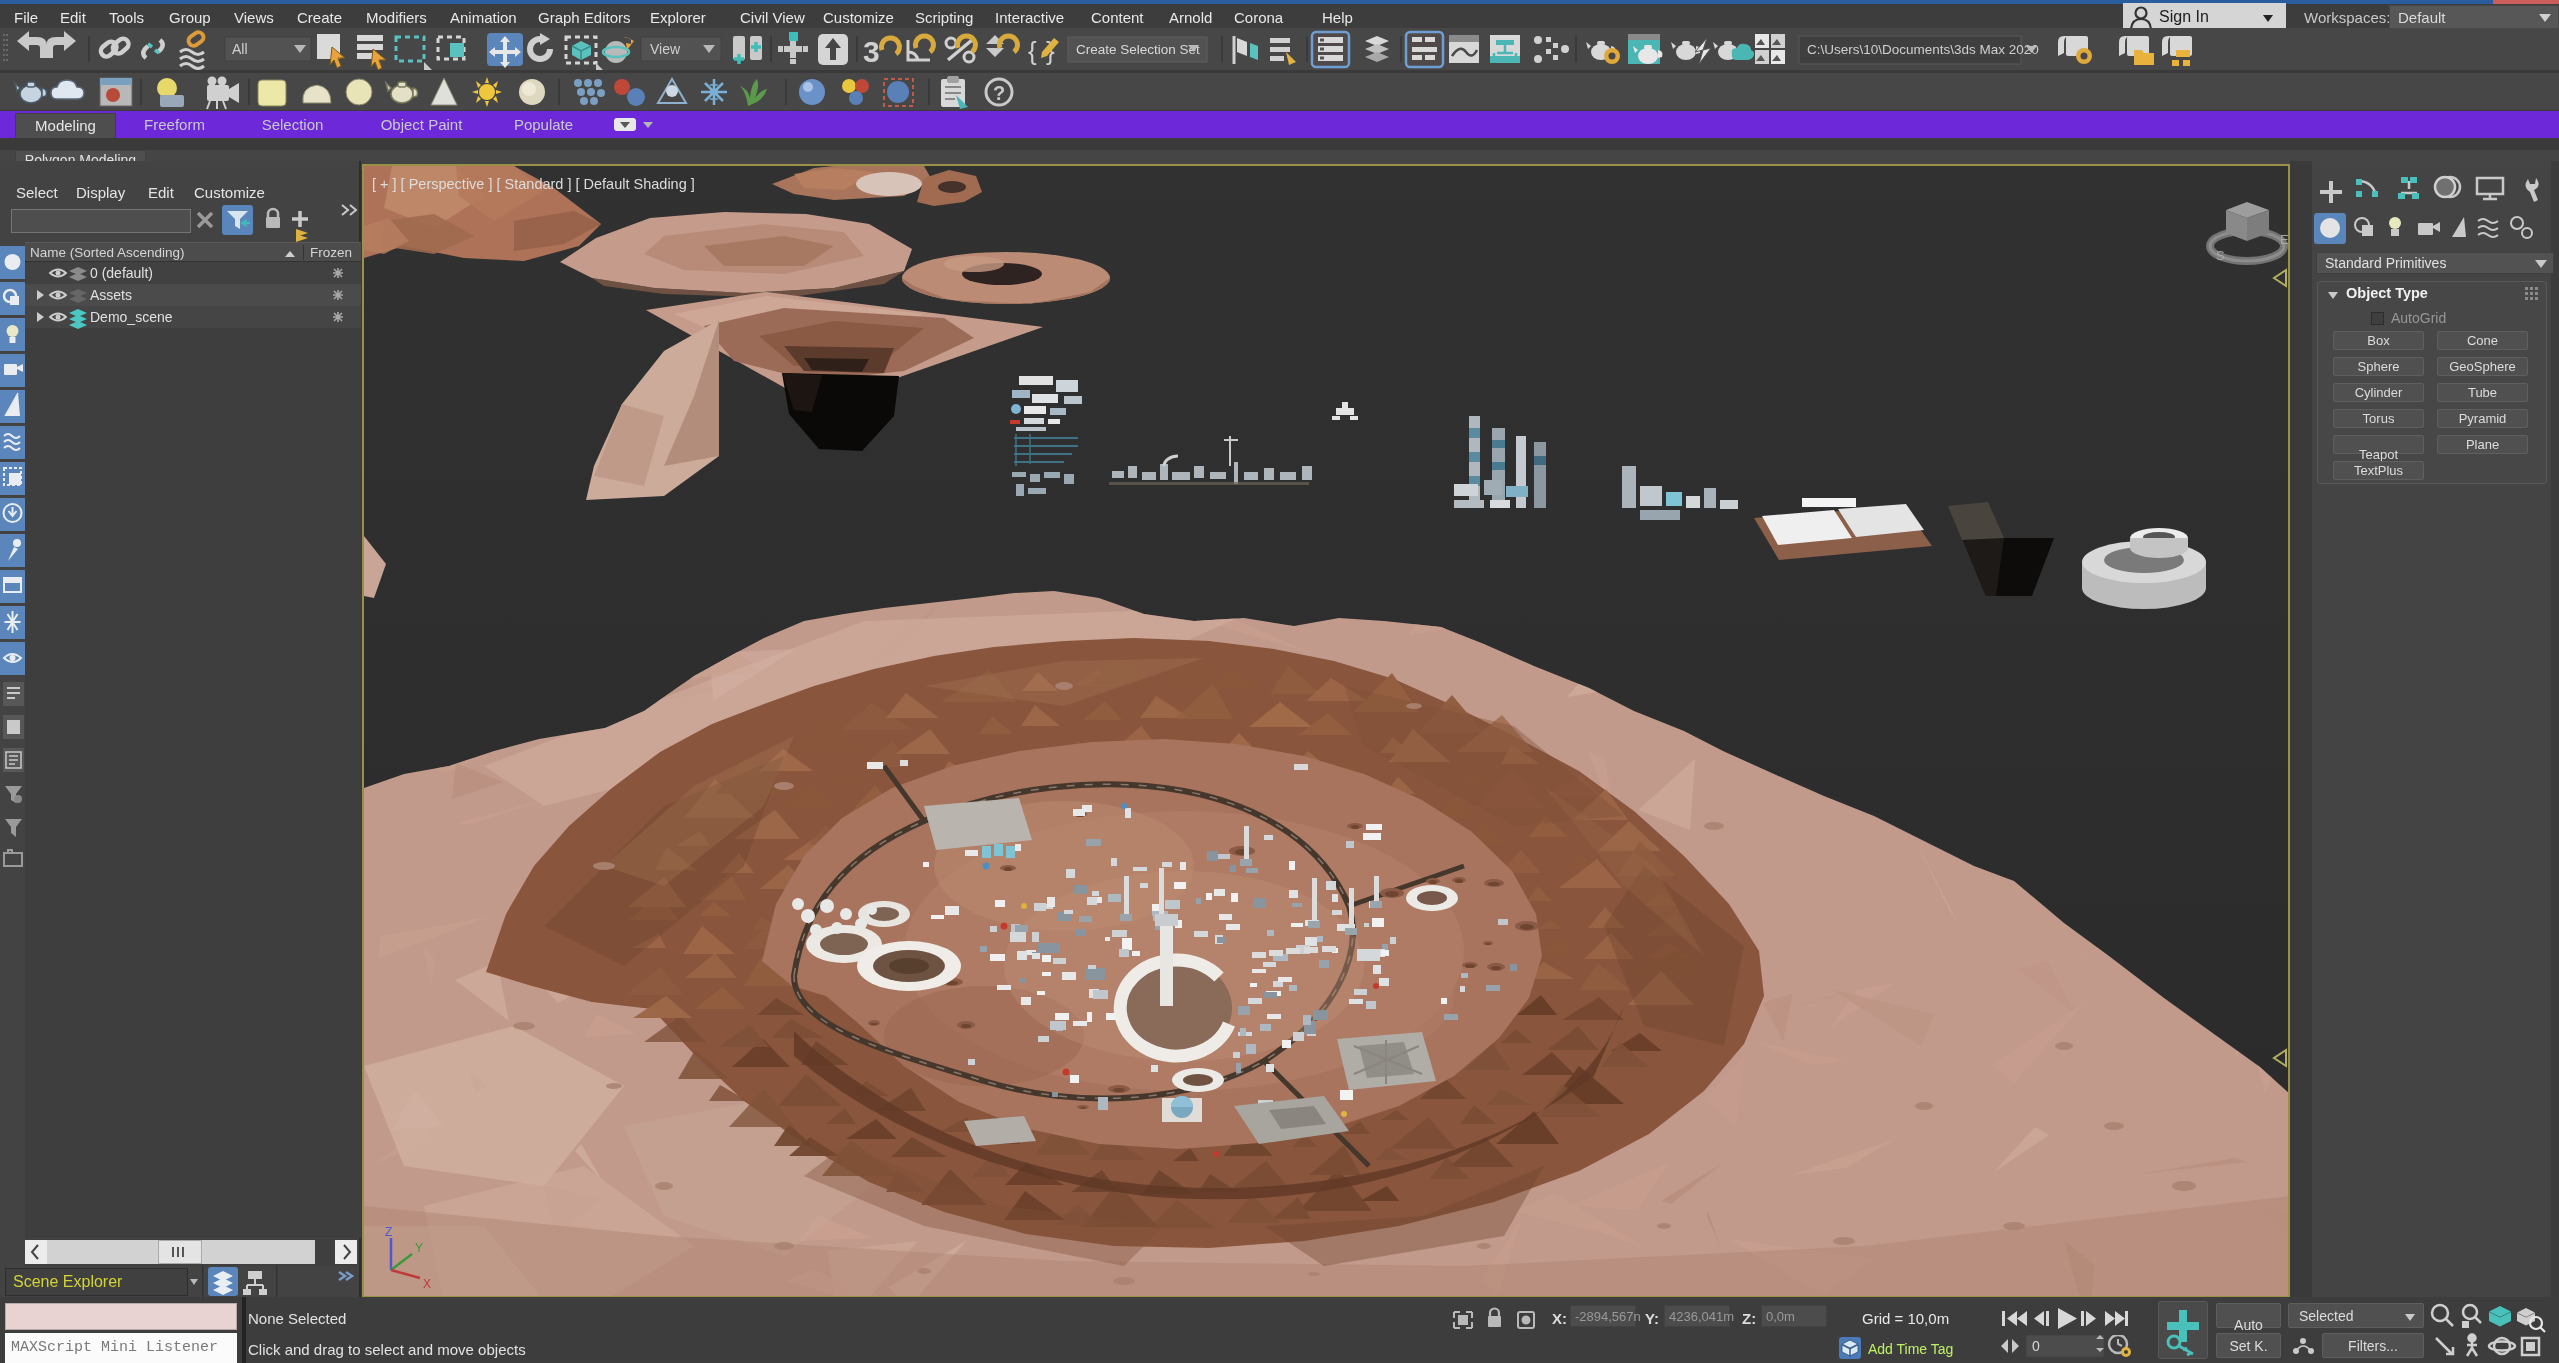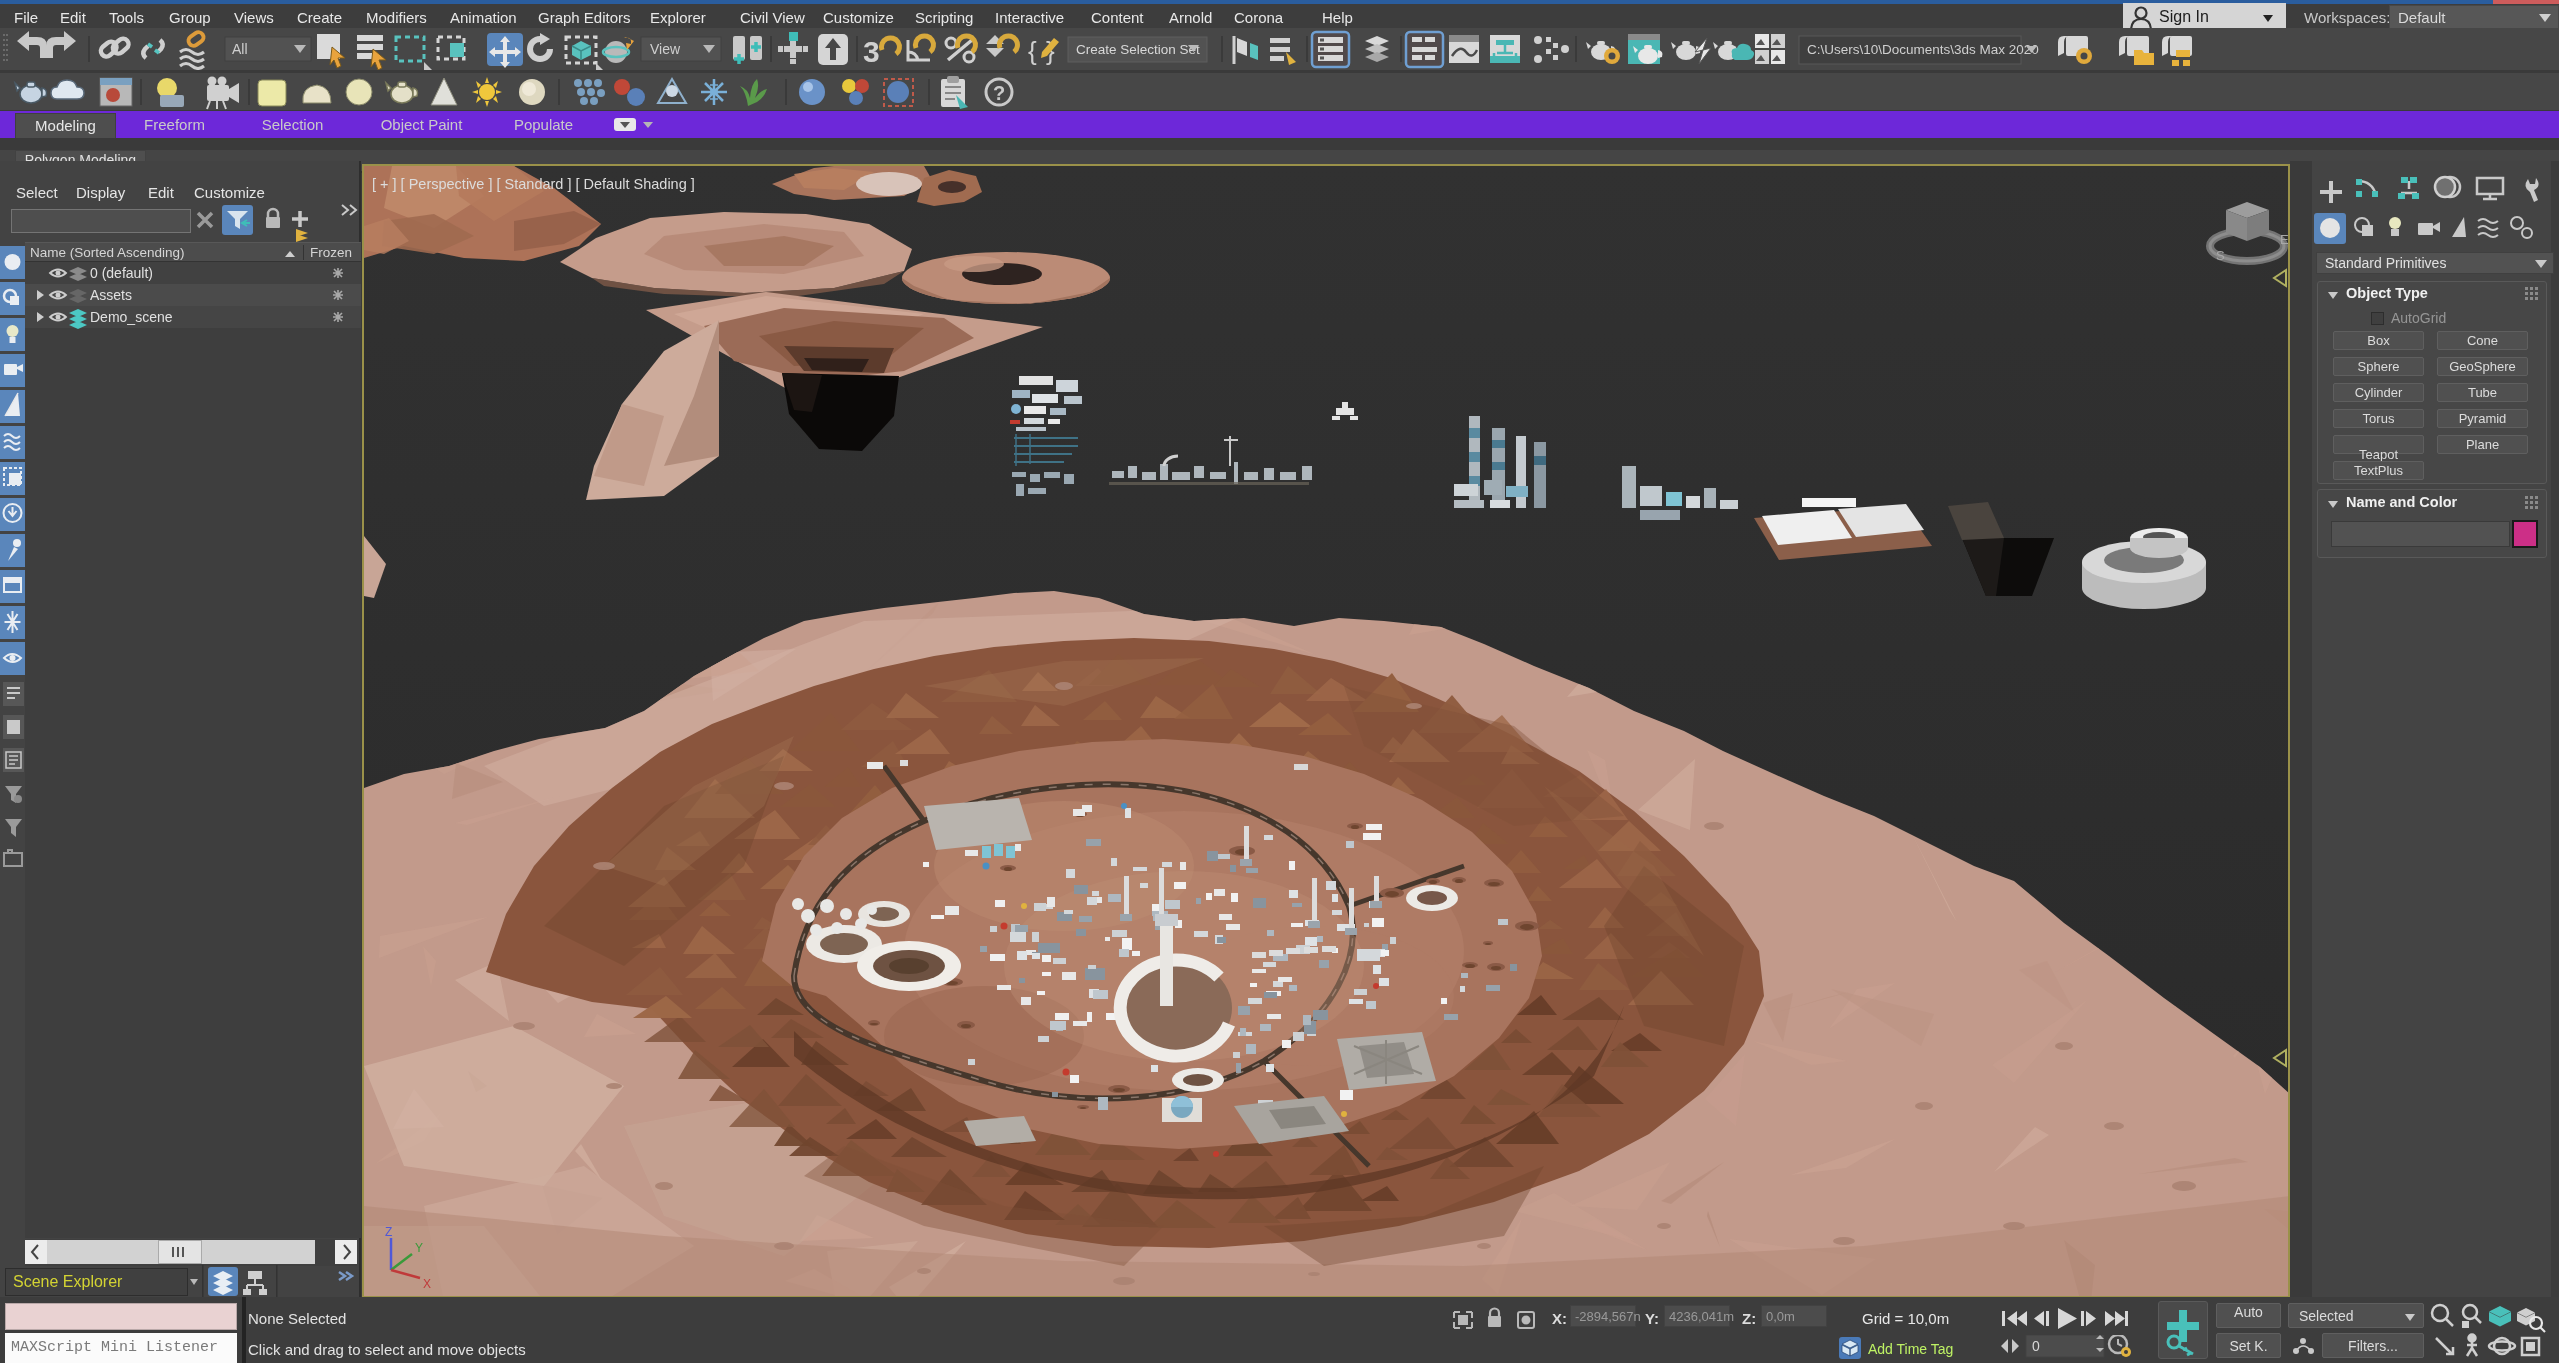--- a/index.html
+++ b/index.html
@@ -1329,41 +1329,20 @@
       <div class="btn" style="left:15px;top:75px;width:91px;height:19px;padding-top:1px">Sphere</div>
       <div class="btn" style="left:119px;top:75px;width:91px;height:19px;padding-top:1px">GeoSphere</div>
       <div class="btn" style="left:15px;top:101px;width:91px;height:19px;padding-top:1px">Cylinder</div>
       <div class="btn" style="left:119px;top:101px;width:91px;height:19px;padding-top:1px">Tube</div>
       <div class="btn" style="left:15px;top:127px;width:91px;height:19px;padding-top:1px">Torus</div>
       <div class="btn" style="left:119px;top:127px;width:91px;height:19px;padding-top:1px">Pyramid</div>
       <div class="btn" style="left:15px;top:153px;width:91px;height:19px;padding-top:11px">Teapot</div>
       <div class="btn" style="left:119px;top:153px;width:91px;height:19px;padding-top:1px">Plane</div>
       <div class="btn" style="left:15px;top:179px;width:91px;height:19px;padding-top:1px">TextPlus</div>
     </div>
-    <div style="position:absolute;left:5px;top:328px;width:230px;height:69px;background:#474747;border:1px solid #595959;border-radius:3px">
-      <svg width="16" height="14" style="position:absolute;left:8px;top:7px">
-          <path d="M2 4 l10 0 l-5 7 z" fill="#c9c9c9"></path>
-        </svg>
-      <span style="position:absolute;left:28px;top:4px;font-size:14.5px;color:#f0f0f0;font-weight:bold">Name and Color</span>
-      <svg width="16" height="16" style="position:absolute;right:6px;top:5px">
-        <g fill="#8a8a8a">
-            <rect x="1" y="1" width="3" height="3"></rect>
-            <rect x="6" y="1" width="3" height="3"></rect>
-            <rect x="11" y="1" width="3" height="3"></rect>
-            <rect x="1" y="6" width="3" height="3"></rect>
-            <rect x="6" y="6" width="3" height="3"></rect>
-            <rect x="11" y="6" width="3" height="3"></rect>
-            <rect x="1" y="11" width="3" height="3"></rect>
-            <rect x="6" y="11" width="3" height="3"></rect>
-            <rect x="11" y="11" width="3" height="3"></rect>
-          </g>
-      </svg>
-      <div style="position:absolute;left:13px;top:31px;width:179px;height:26px;background:#525252;border:1px solid #3a3a3a"></div>
-      <div style="position:absolute;left:194px;top:30px;width:26px;height:28px;background:#cc2f87;border:2px solid #1a1a1a"></div>
-    </div>
   </div>
   <div class="abs" id="statusbar">
     <div style="position:absolute;left:242px;top:0;width:4px;height:66px;background:#232323"></div>
     <div style="position:absolute;left:5px;top:6px;width:232px;height:27px;background:#e9d2d2;border:1px solid #b9a8a8"></div>
     <div style="position:absolute;left:5px;top:36px;width:232px;height:30px;background:#fbfbfb"></div>
     <span style="position:absolute;left:11px;top:42px;font-size:15px;color:#7a7a7a;font-family:'Liberation Mono',monospace">MAXScript Mini Listener</span>
     <span style="position:absolute;left:248px;top:13px;font-size:15px;color:#e2e2e2">None Selected</span>
     <span style="position:absolute;left:248px;top:44px;font-size:15px;color:#e2e2e2">Click and drag to select and move objects</span>
     <svg width="110" height="40" style="position:absolute;left:1448px;top:5px">
       <g stroke="#b9b9b9" stroke-width="2" fill="none">
@@ -1412,21 +1391,21 @@
       <circle cx="128" cy="17" r="5" fill="#e0b23f"></circle>
         <circle cx="128" cy="17" r="2" fill="#3d3d3d"></circle>
     </svg>
     <div style="position:absolute;left:2158px;top:4px;width:50px;height:58px;background:#4a4a4a;border:1px solid #5a5a5a;border-radius:3px">
       <svg width="48" height="56">
         <path d="M20 8 h8 v12 h12 v8 h-12 v12 h-8 v-12 h-12 v-8 h12 z" fill="#49c0ba"></path>
         <circle cx="15" cy="40" r="6" fill="none" stroke="#49c0ba" stroke-width="3"></circle>
         <path d="M20 44 l14 8 m-6 1 l4 -2 m-8 -3 l4 -2" stroke="#49c0ba" stroke-width="3"></path>
       </svg>
     </div>
-    <div class="btn" style="left:2216px;top:6px;width:65px;height:25px;padding-top:0;font-size:14px">Auto</div>
+    <div class="btn" style="left:2216px;top:6px;width:65px;height:25px;padding-top:13px;font-size:14px">Auto</div>
     <div class="btn" style="left:2216px;top:36px;width:65px;height:25px;padding-top:4px;font-size:14px">Set K.</div>
     <div class="btn" style="left:2288px;top:6px;width:136px;height:25px;text-align:left;padding-left:10px;padding-top:4px;font-size:14px">Selected
       <svg width="16" height="16" style="position:absolute;right:4px;top:6px">
           <path d="M2 4 l10 0 l-5 7 z" fill="#c9c9c9"></path>
         </svg>
     </div>
     <svg width="30" height="28" style="position:absolute;left:2288px;top:36px">
       <circle cx="8" cy="18" r="3" fill="#c9c9c9"></circle>
         <circle cx="15" cy="8" r="3" fill="#c9c9c9"></circle>
         <circle cx="23" cy="18" r="3" fill="#c9c9c9"></circle>

